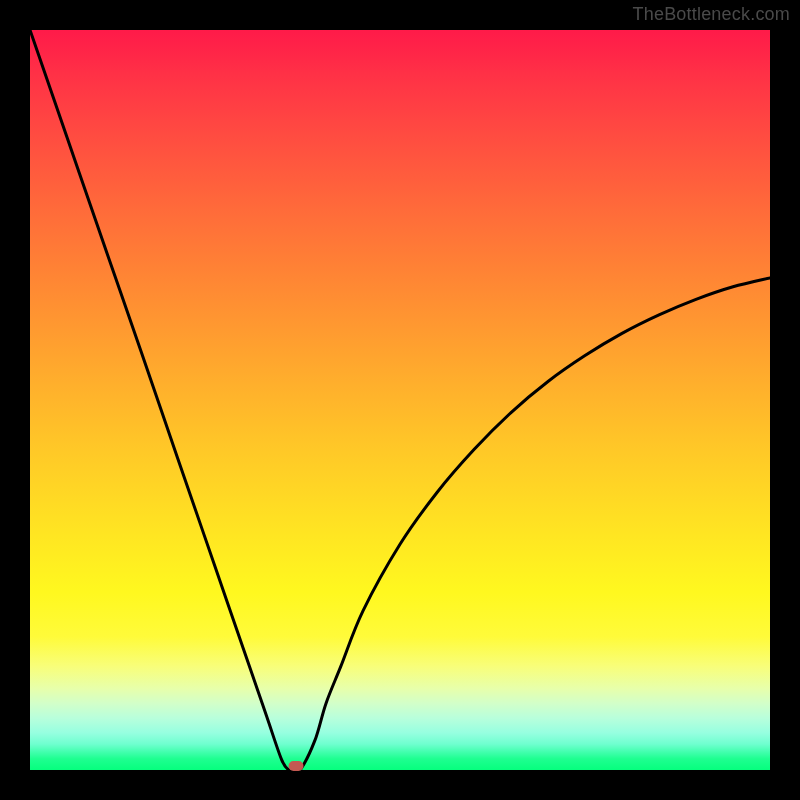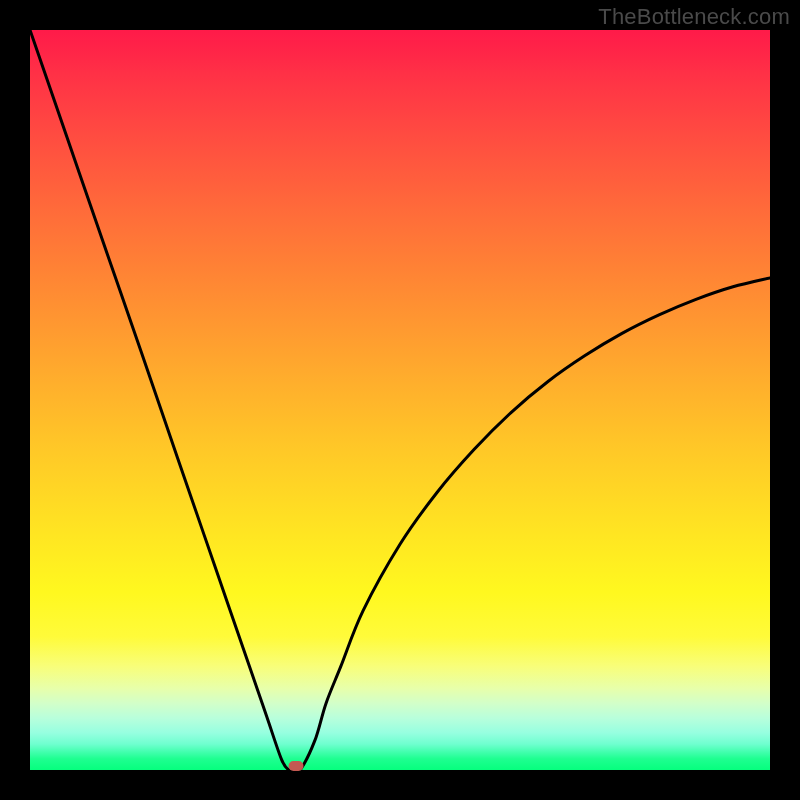--- a/index.html
+++ b/index.html
@@ -7,21 +7,21 @@
   body {
     background: #000;
     position: relative;
     font-family: Arial, Helvetica, sans-serif;
   }
   .watermark {
     position: absolute;
     top: 4px;
     right: 10px;
     color: #4a4a4a;
-    font-size: 22px;
+    font-size: 18px;
     font-weight: 400;
     letter-spacing: 0.2px;
     z-index: 10;
   }
   .frame {
     position: absolute;
     left: 30px;
     top: 30px;
     width: 740px;
     height: 740px;

